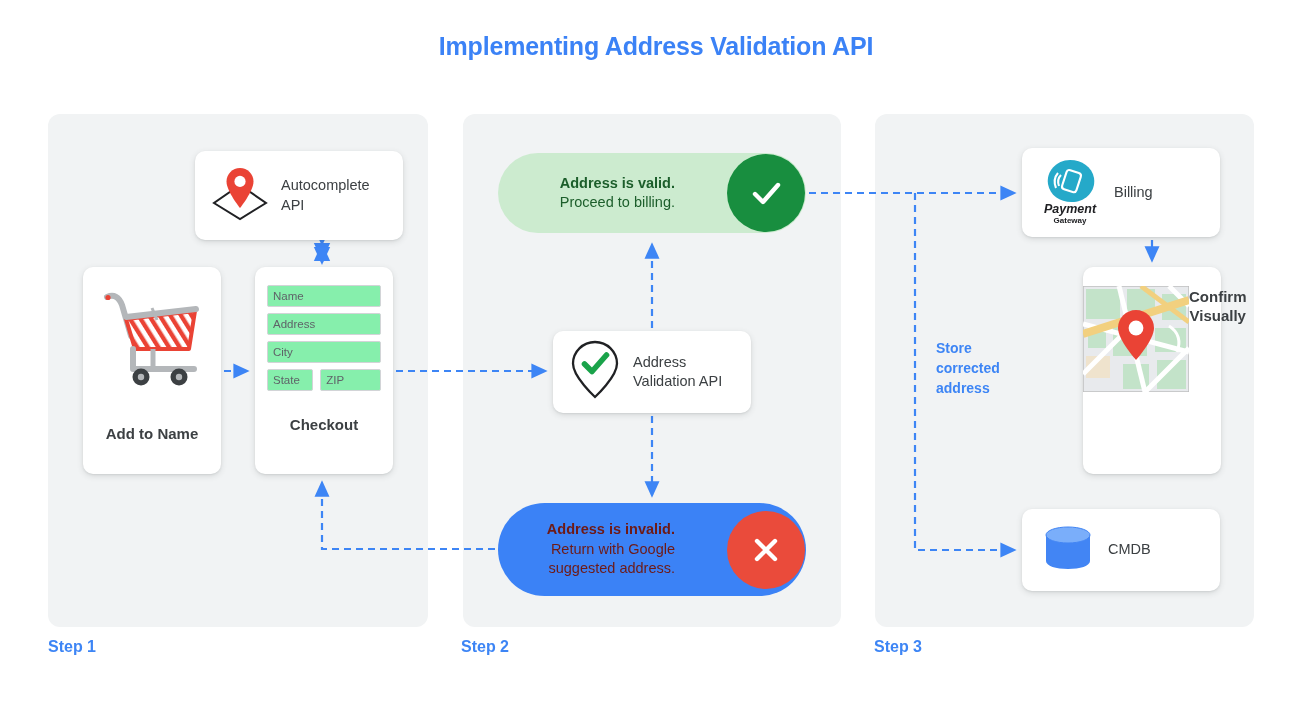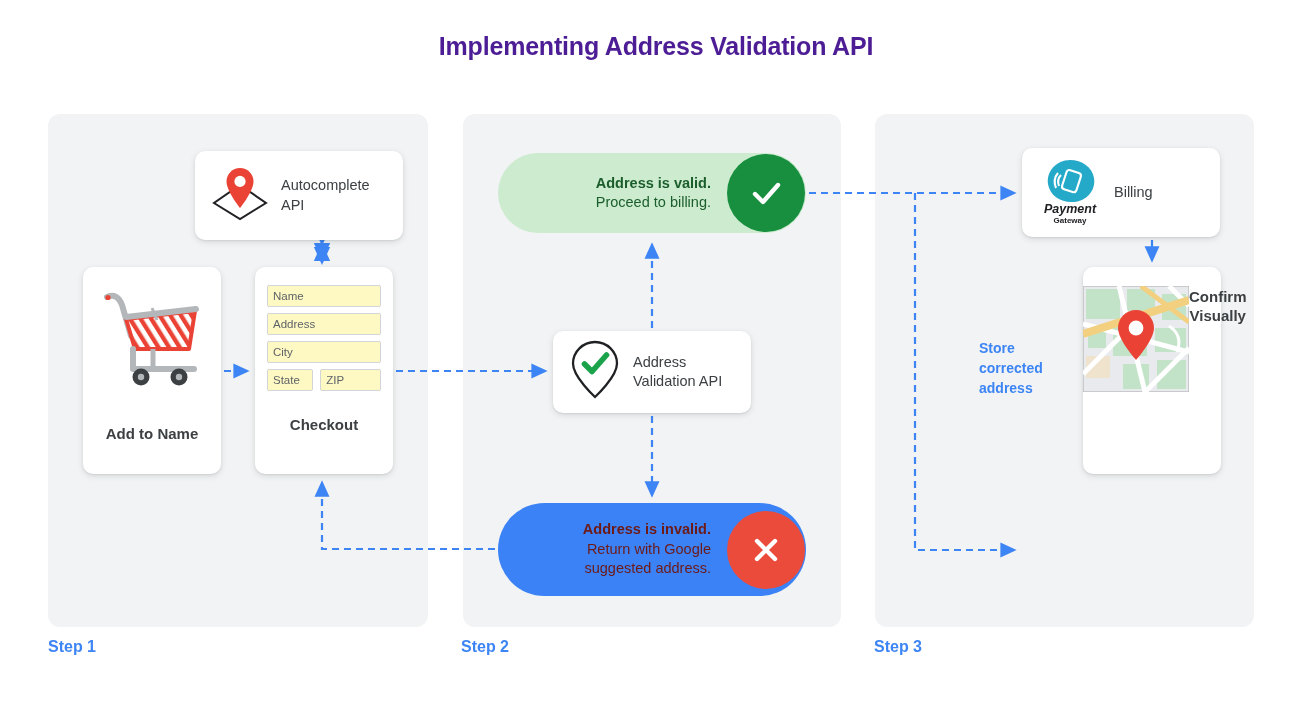--- a/index.html
+++ b/index.html
@@ -8,21 +8,21 @@
     background: #ffffff;
     font-family: "Liberation Sans", sans-serif;
     overflow: hidden;
   }
   #stage { position: relative; width: 1312px; height: 704px; }
 
   
   .title {
     position: absolute; left: 0; top: 32px; width: 1312px;
     text-align: center;
-    font-size: 25px; font-weight: bold; color: #4c1d95;
+    font-size: 25px; font-weight: bold; color: #3b82f6;
     letter-spacing: -0.2px;
   }
 
   
   .panel {
     position: absolute;
     background: #f1f3f4;
     border-radius: 12px;
   }
   #panel-1 { left: 48px;  top: 114px; width: 380px; height: 513px; }
@@ -62,21 +62,21 @@
   
   #card-addtocart { left: 83px; top: 267px; width: 138px; height: 207px;
     display: flex; flex-direction: column; align-items: center; justify-content: flex-start; }
   #card-addtocart .ic { margin-top: 20px; }
   #card-addtocart .card-caption { margin-top: 28px; }
 
   
   #card-checkout { left: 255px; top: 267px; width: 138px; height: 207px; }
   .form-fields { padding: 18px 12px 0 12px; }
   .field {
-    border: 1px solid #d2d4d7; background: #fef9c3; border-radius: 2px;
+    border: 1px solid #d2d4d7; background: #86efac; border-radius: 2px;
     height: 22px; line-height: 20px; font-size: 11.5px; color: #5f6368;
     padding-left: 5px; margin-bottom: 6px;
   }
   .field-row { display: flex; gap: 7px; }
   .field-state { width: 47px; }
   .field-zip   { width: 62px; }
   #card-checkout .card-caption { margin-top: 18px; }
 
   
   #card-validation { left: 553px; top: 331px; width: 198px; height: 82px; }
@@ -93,21 +93,21 @@
   #card-confirm .card-caption { margin-top: 20px; }
 
   
   #card-cmdb { left: 1022px; top: 509px; width: 198px; height: 82px; }
   #card-cmdb .ic { margin-left: 20px; margin-right: 14px; }
 
   
   .pill {
     position: absolute;
     border-radius: 50px;
-    display: flex; align-items: center; justify-content: flex-end;
+    display: flex; align-items: center; justify-content: flex-end; gap: 36px;
   }
   #pill-valid {
     left: 498px; top: 153px; width: 308px; height: 80px;
     background: #ccebcf;
   }
   #pill-invalid {
     left: 498px; top: 503px; width: 308px; height: 93px;
     background: #3b82f6;
   }
   .pill-text { text-align: right; padding-right: 16px; line-height: 1.34; }
@@ -122,21 +122,21 @@
   }
   #badge-valid { background: #188e3f; }
   #badge-invalid { background: #ea4b3b; }
 
   
   .conn { position: absolute; }
   .conn svg { display: block; overflow: visible; }
 
   
   #store-label {
-    position: absolute; left: 979px; top: 339px; width: 110px;
+    position: absolute; left: 936px; top: 339px; width: 110px;
     font-size: 14px; font-weight: bold; color: #3d85f5;
     line-height: 1.42; white-space: pre-line;
   }
 </style>
 </head>
 <body>
 
 <div id="stage">
 
   <div class="title">Implementing Address Validation API</div>
@@ -339,20 +339,32 @@
           <path d="M86 40 C96 46 98 56 94 66"></path>
         </g>
         <path d="M53 24 C43 24 35 32 35 42 C35 54 53 74 53 74 C53 74 71 54 71 42 C71 32 63 24 53 24 Z" fill="#ea4335"></path>
         <circle cx="53" cy="42" r="7.4" fill="#ffffff"></circle>
       </svg>
     </span>
     <div class="card-caption">Confirm
 Visually</div>
   </div>
 
+  <div class="card" id="card-cmdb">
+    <div class="card-row">
+      <span class="ic">
+        <svg width="52" height="52" viewBox="0 0 52 52">
+          <path d="M4 13 L4 39 C4 44 14 47 26 47 C38 47 48 44 48 39 L48 13 Z" fill="#4285f4"></path>
+          <ellipse cx="26" cy="13" rx="22" ry="8" fill="#7aaefa"></ellipse>
+          <ellipse cx="26" cy="13" rx="22" ry="8" fill="none" stroke="#4285f4" stroke-width="1"></ellipse>
+        </svg>
+      </span>
+      <span class="card-text">CMDB</span>
+    </div>
+  </div>
 
   <div id="store-label">Store
 corrected
 address</div>
 
   <div class="step-label" id="step-label-1">Step 1</div>
   <div class="step-label" id="step-label-2">Step 2</div>
   <div class="step-label" id="step-label-3">Step 3</div>
 
 </div>

